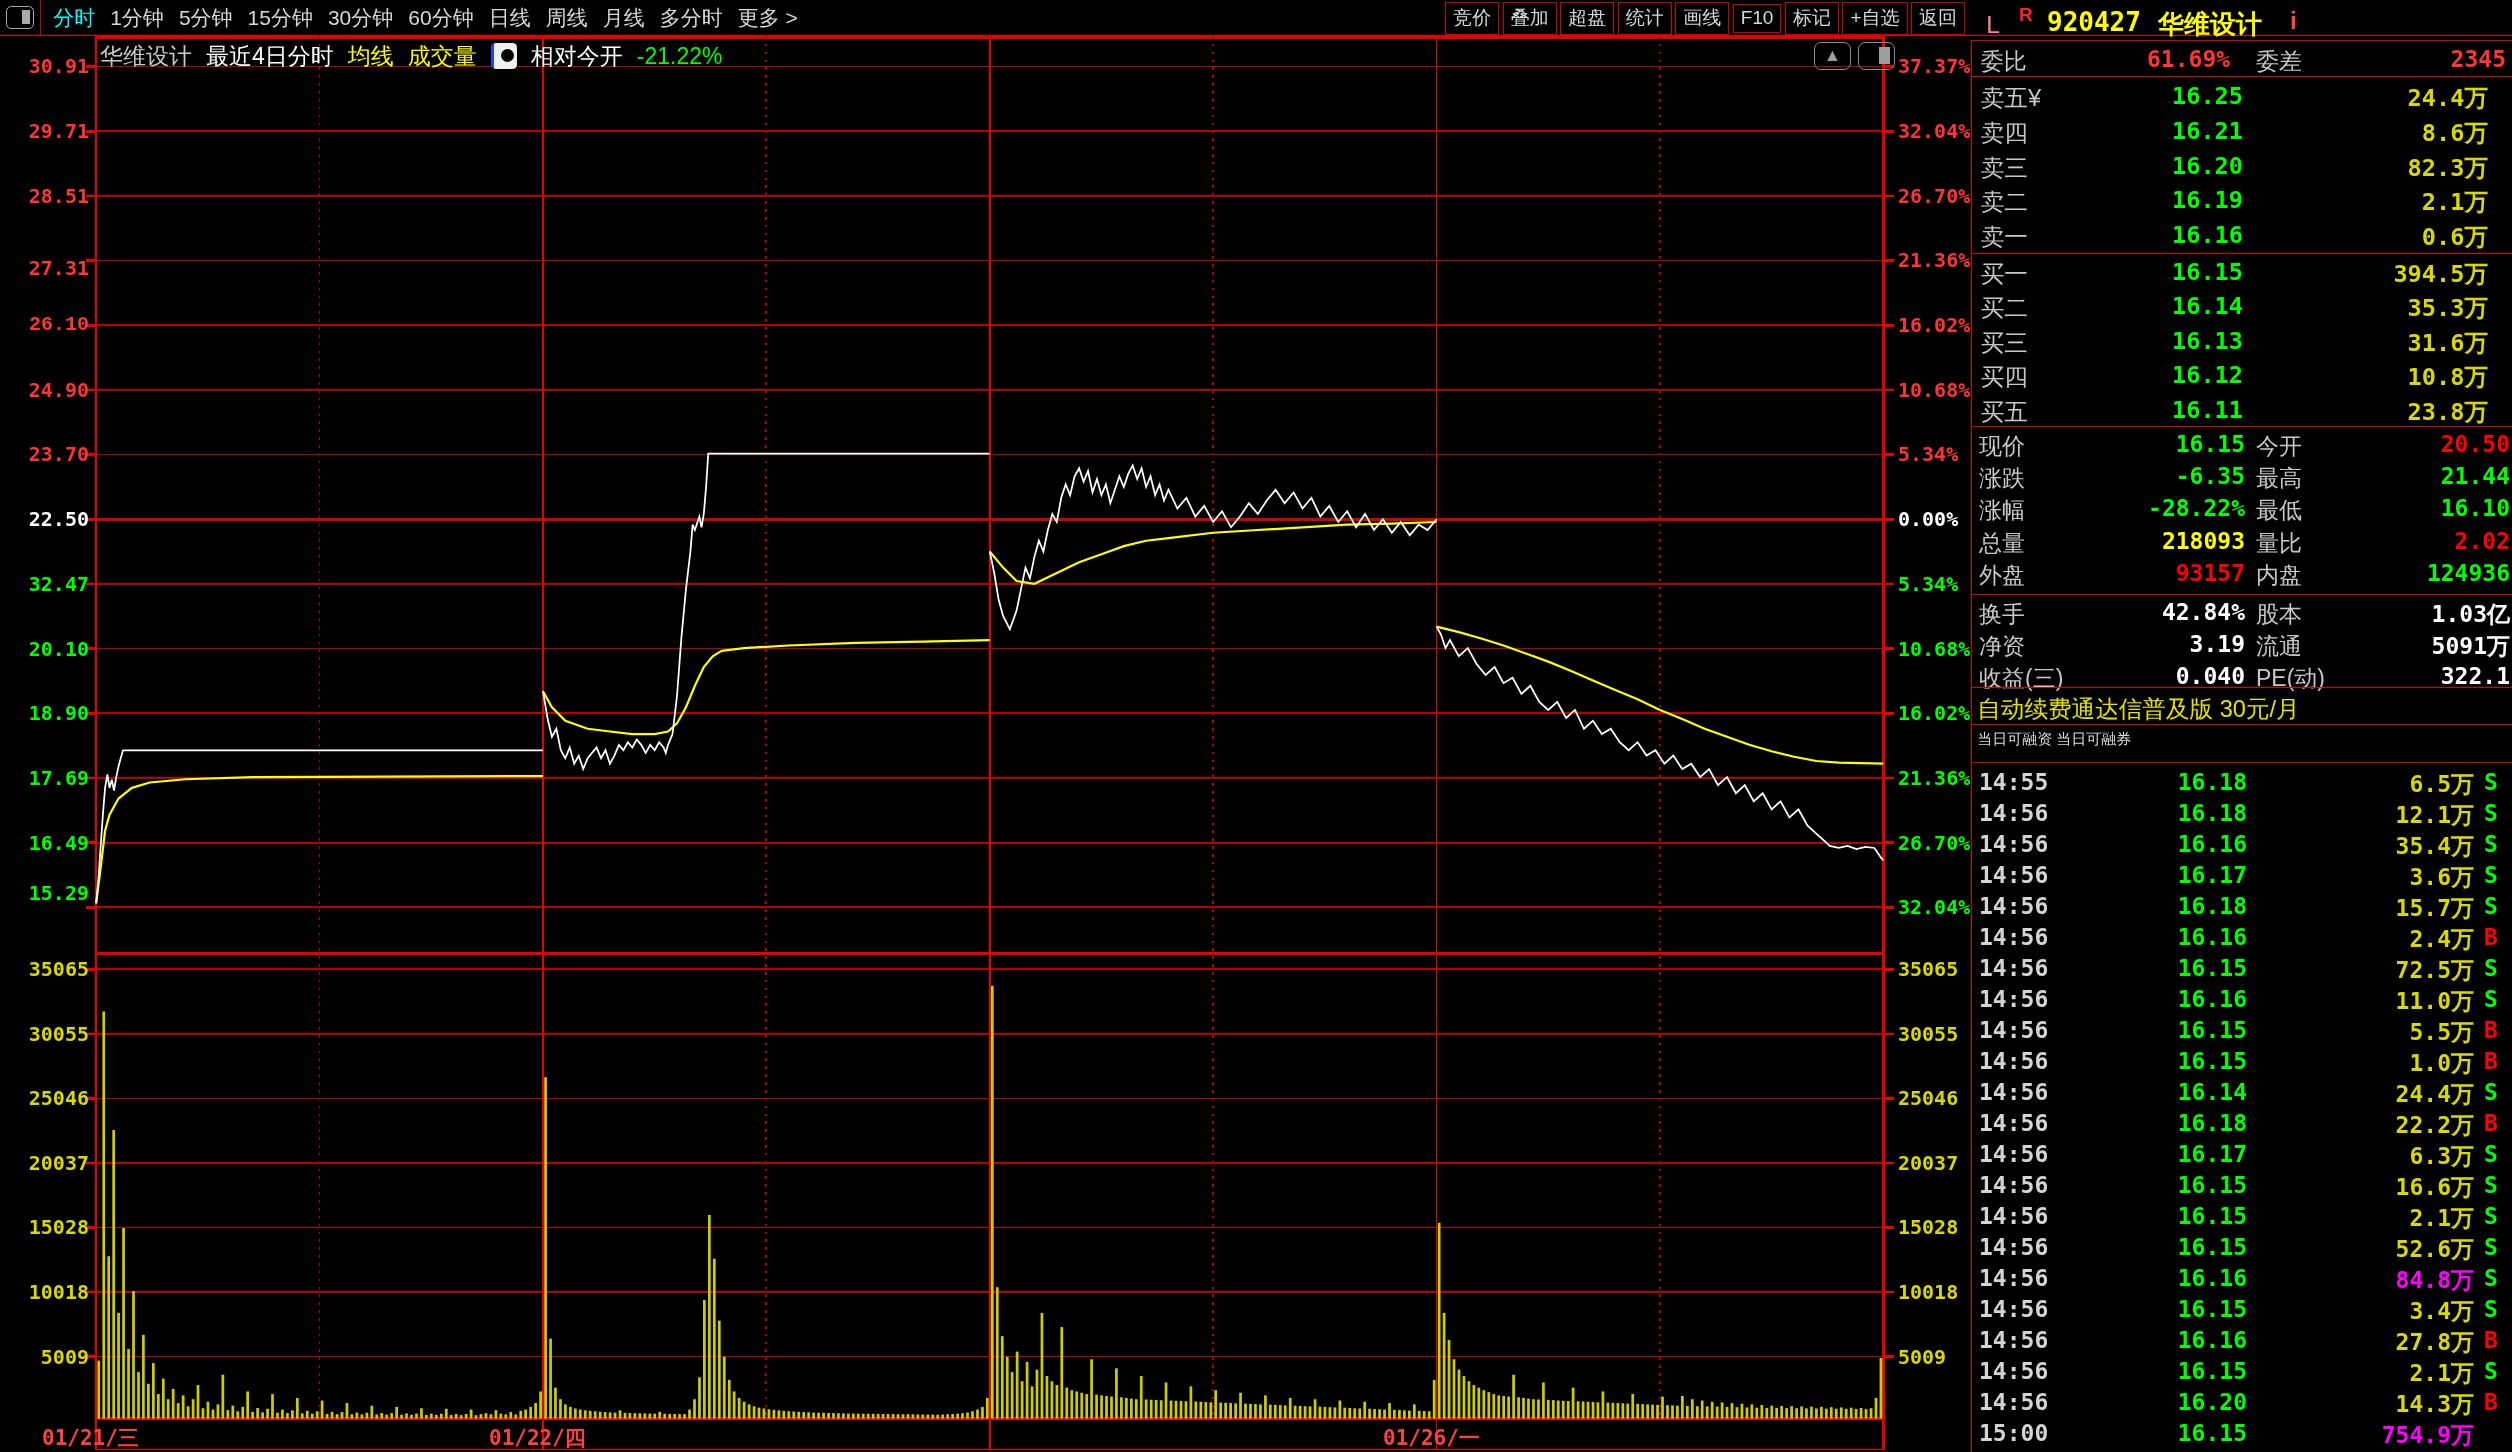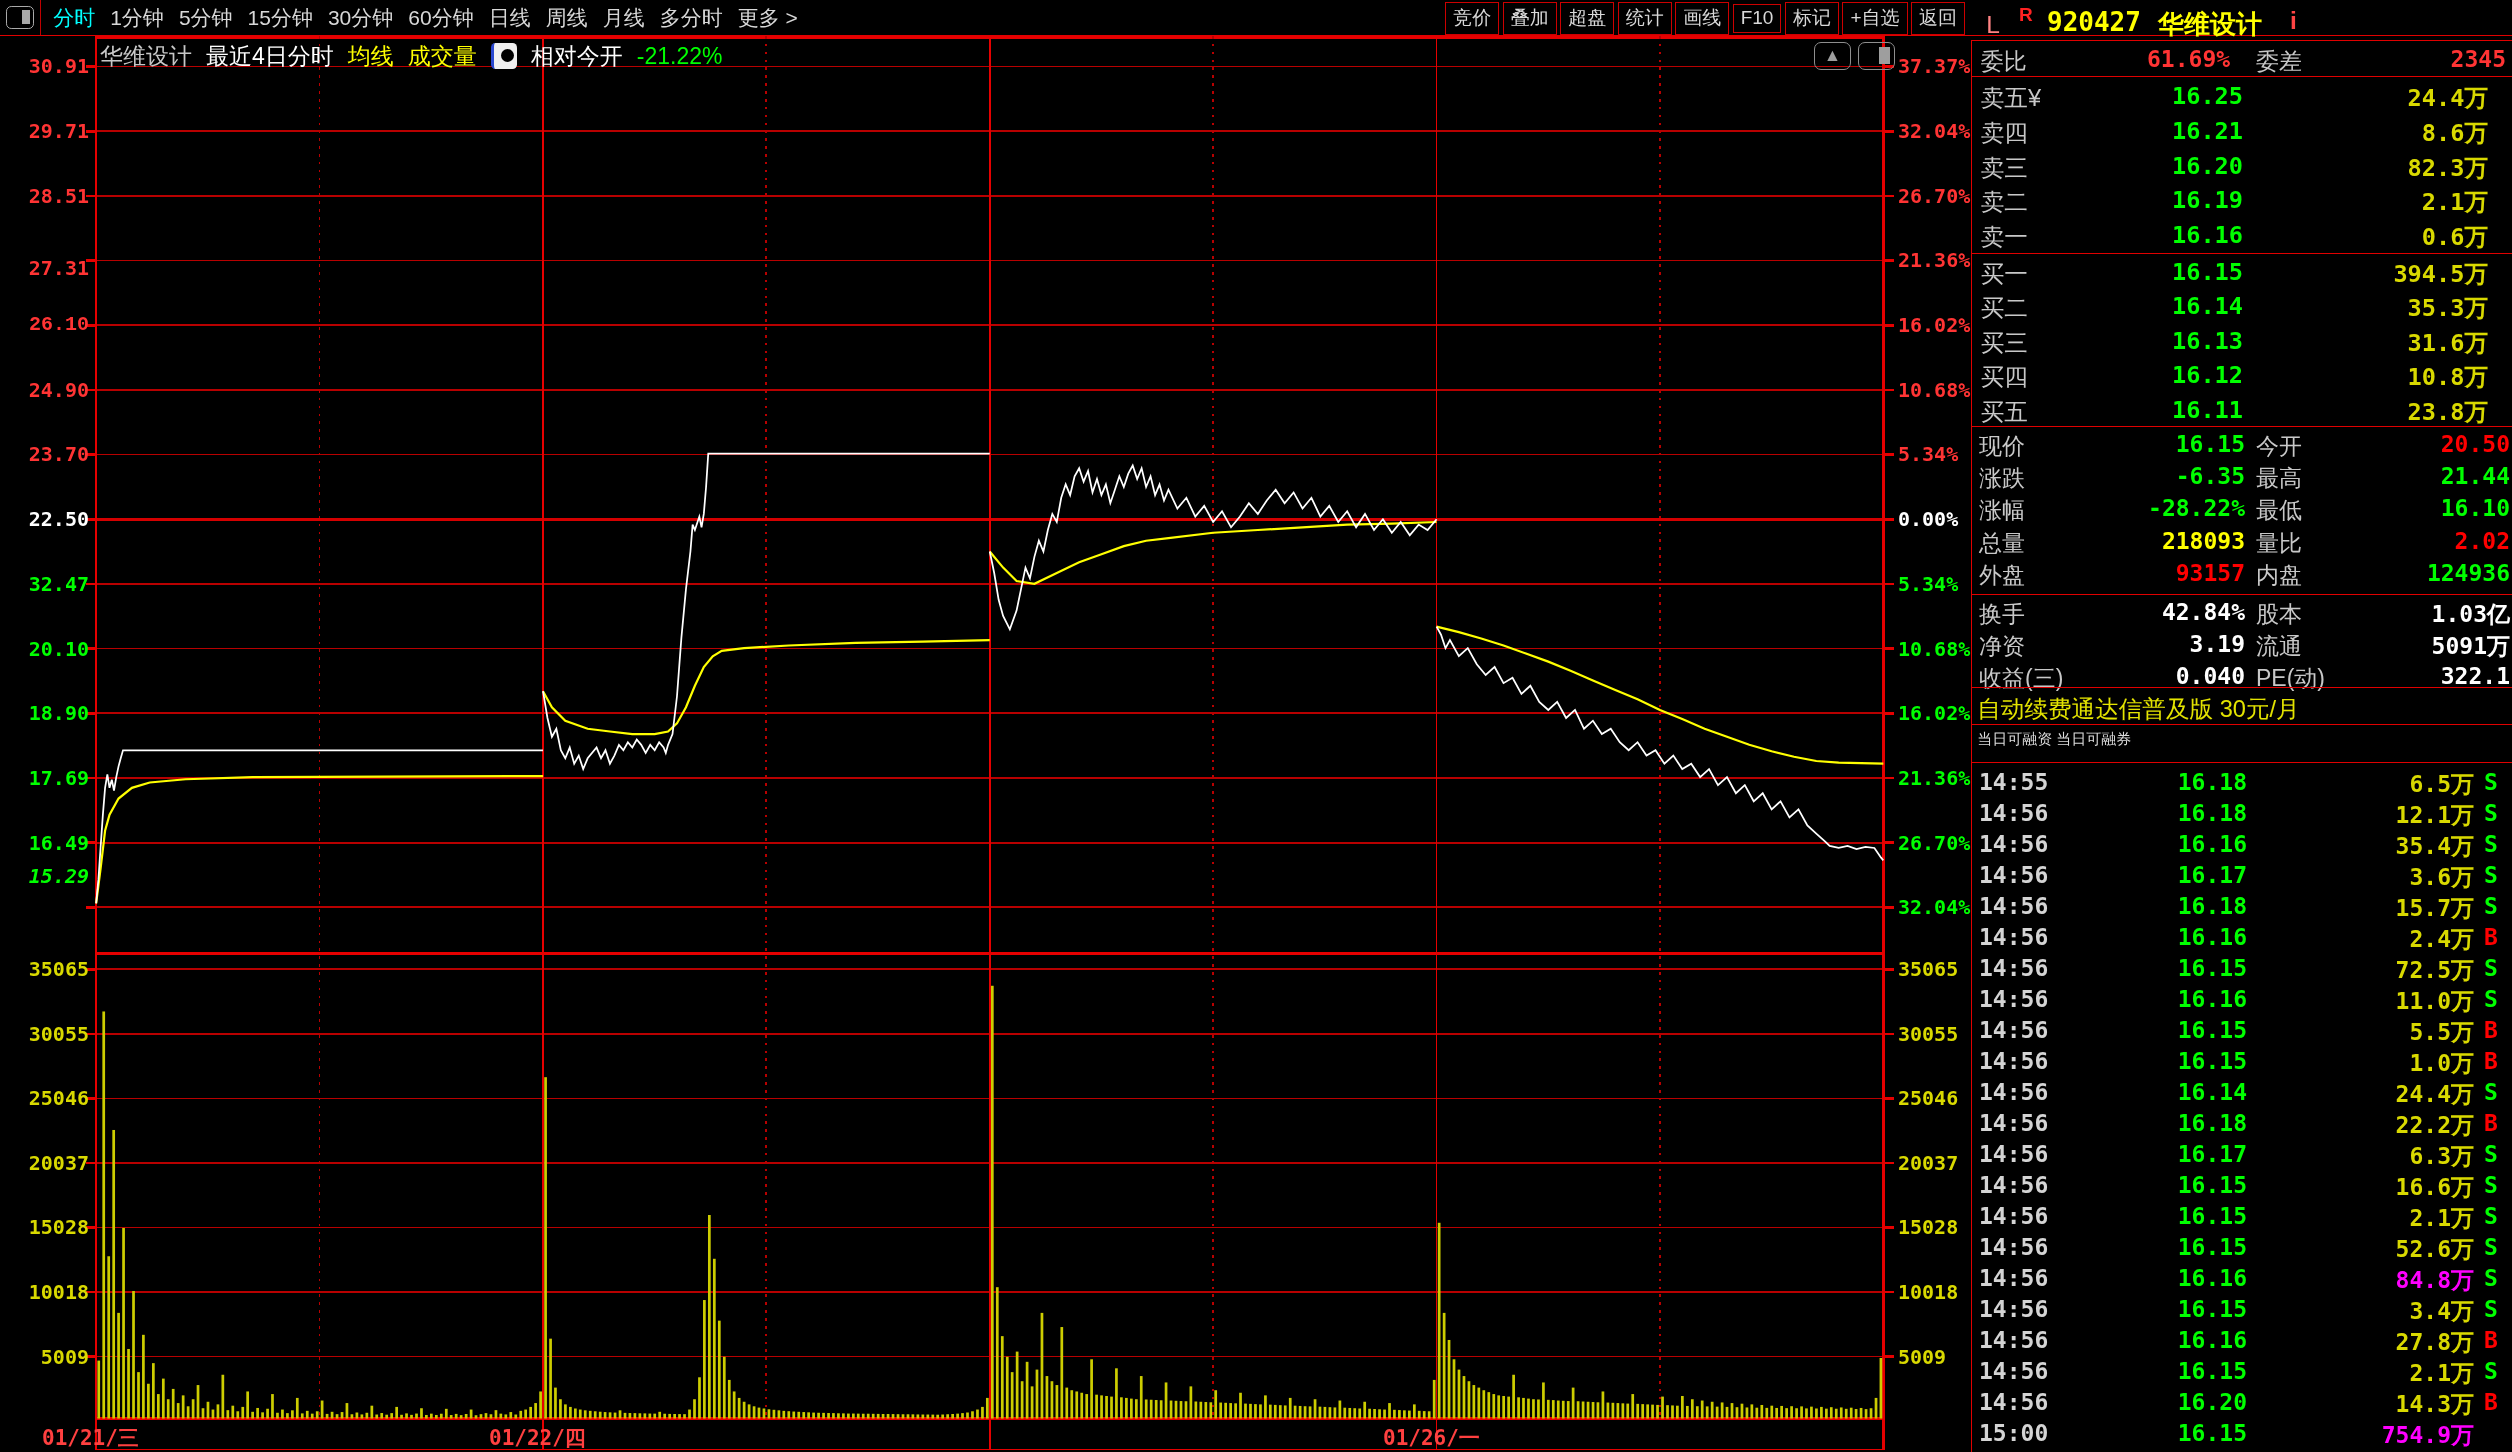--- a/index.html
+++ b/index.html
@@ -601,21 +601,21 @@
         <div class="axis-label axis-left c-red" style="left: 0px; top: 212px; margin-top: 8px;">27.31</div>
         <div class="axis-label axis-left c-red" style="left: 0px; top: 277px; font-family: Liberation Mono, monospace;">26.10</div>
         <div class="axis-label axis-left c-red" style="left: 0px; top: 342px;">24.90</div>
         <div class="axis-label axis-left c-red" style="left: 0px; top: 406px;">23.70</div>
         <div class="axis-label axis-left c-white" style="left: 0px; top: 471px;">22.50</div>
         <div class="axis-label axis-left c-green" style="left: 0px; top: 536px;">32.47</div>
         <div class="axis-label axis-left c-green" style="left: 0px; top: 601px;">20.10</div>
         <div class="axis-label axis-left c-green" style="left: 0px; top: 665px;">18.90</div>
         <div class="axis-label axis-left c-green" style="left: 0px; top: 730px;">17.69</div>
         <div class="axis-label axis-left c-green" style="left: 0px; top: 795px;">16.49</div>
-        <div class="axis-label axis-left c-green" style="left: 0px; top: 828px; font-style: italic;">15.29</div>
+        <div class="axis-label axis-left c-green" style="left: 0px; top: 845px;">15.29</div>
         <div class="axis-label c-red" style="left: 1898px; top: 18.4px;">37.37%</div>
         <div class="axis-label c-red" style="left: 1898px; top: 83px;">32.04%</div>
         <div class="axis-label c-red" style="left: 1898px; top: 148px;">26.70%</div>
         <div class="axis-label c-red" style="left: 1898px; top: 212px;">21.36%</div>
         <div class="axis-label c-red" style="left: 1898px; top: 277px;">16.02%</div>
         <div class="axis-label c-red" style="left: 1898px; top: 342px;">10.68%</div>
         <div class="axis-label c-red" style="left: 1898px; top: 406px;">5.34%</div>
         <div class="axis-label c-white" style="left: 1898px; top: 471px;">0.00%</div>
         <div class="axis-label c-green" style="left: 1898px; top: 536px;">5.34%</div>
         <div class="axis-label c-green" style="left: 1898px; top: 601px;">10.68%</div>

